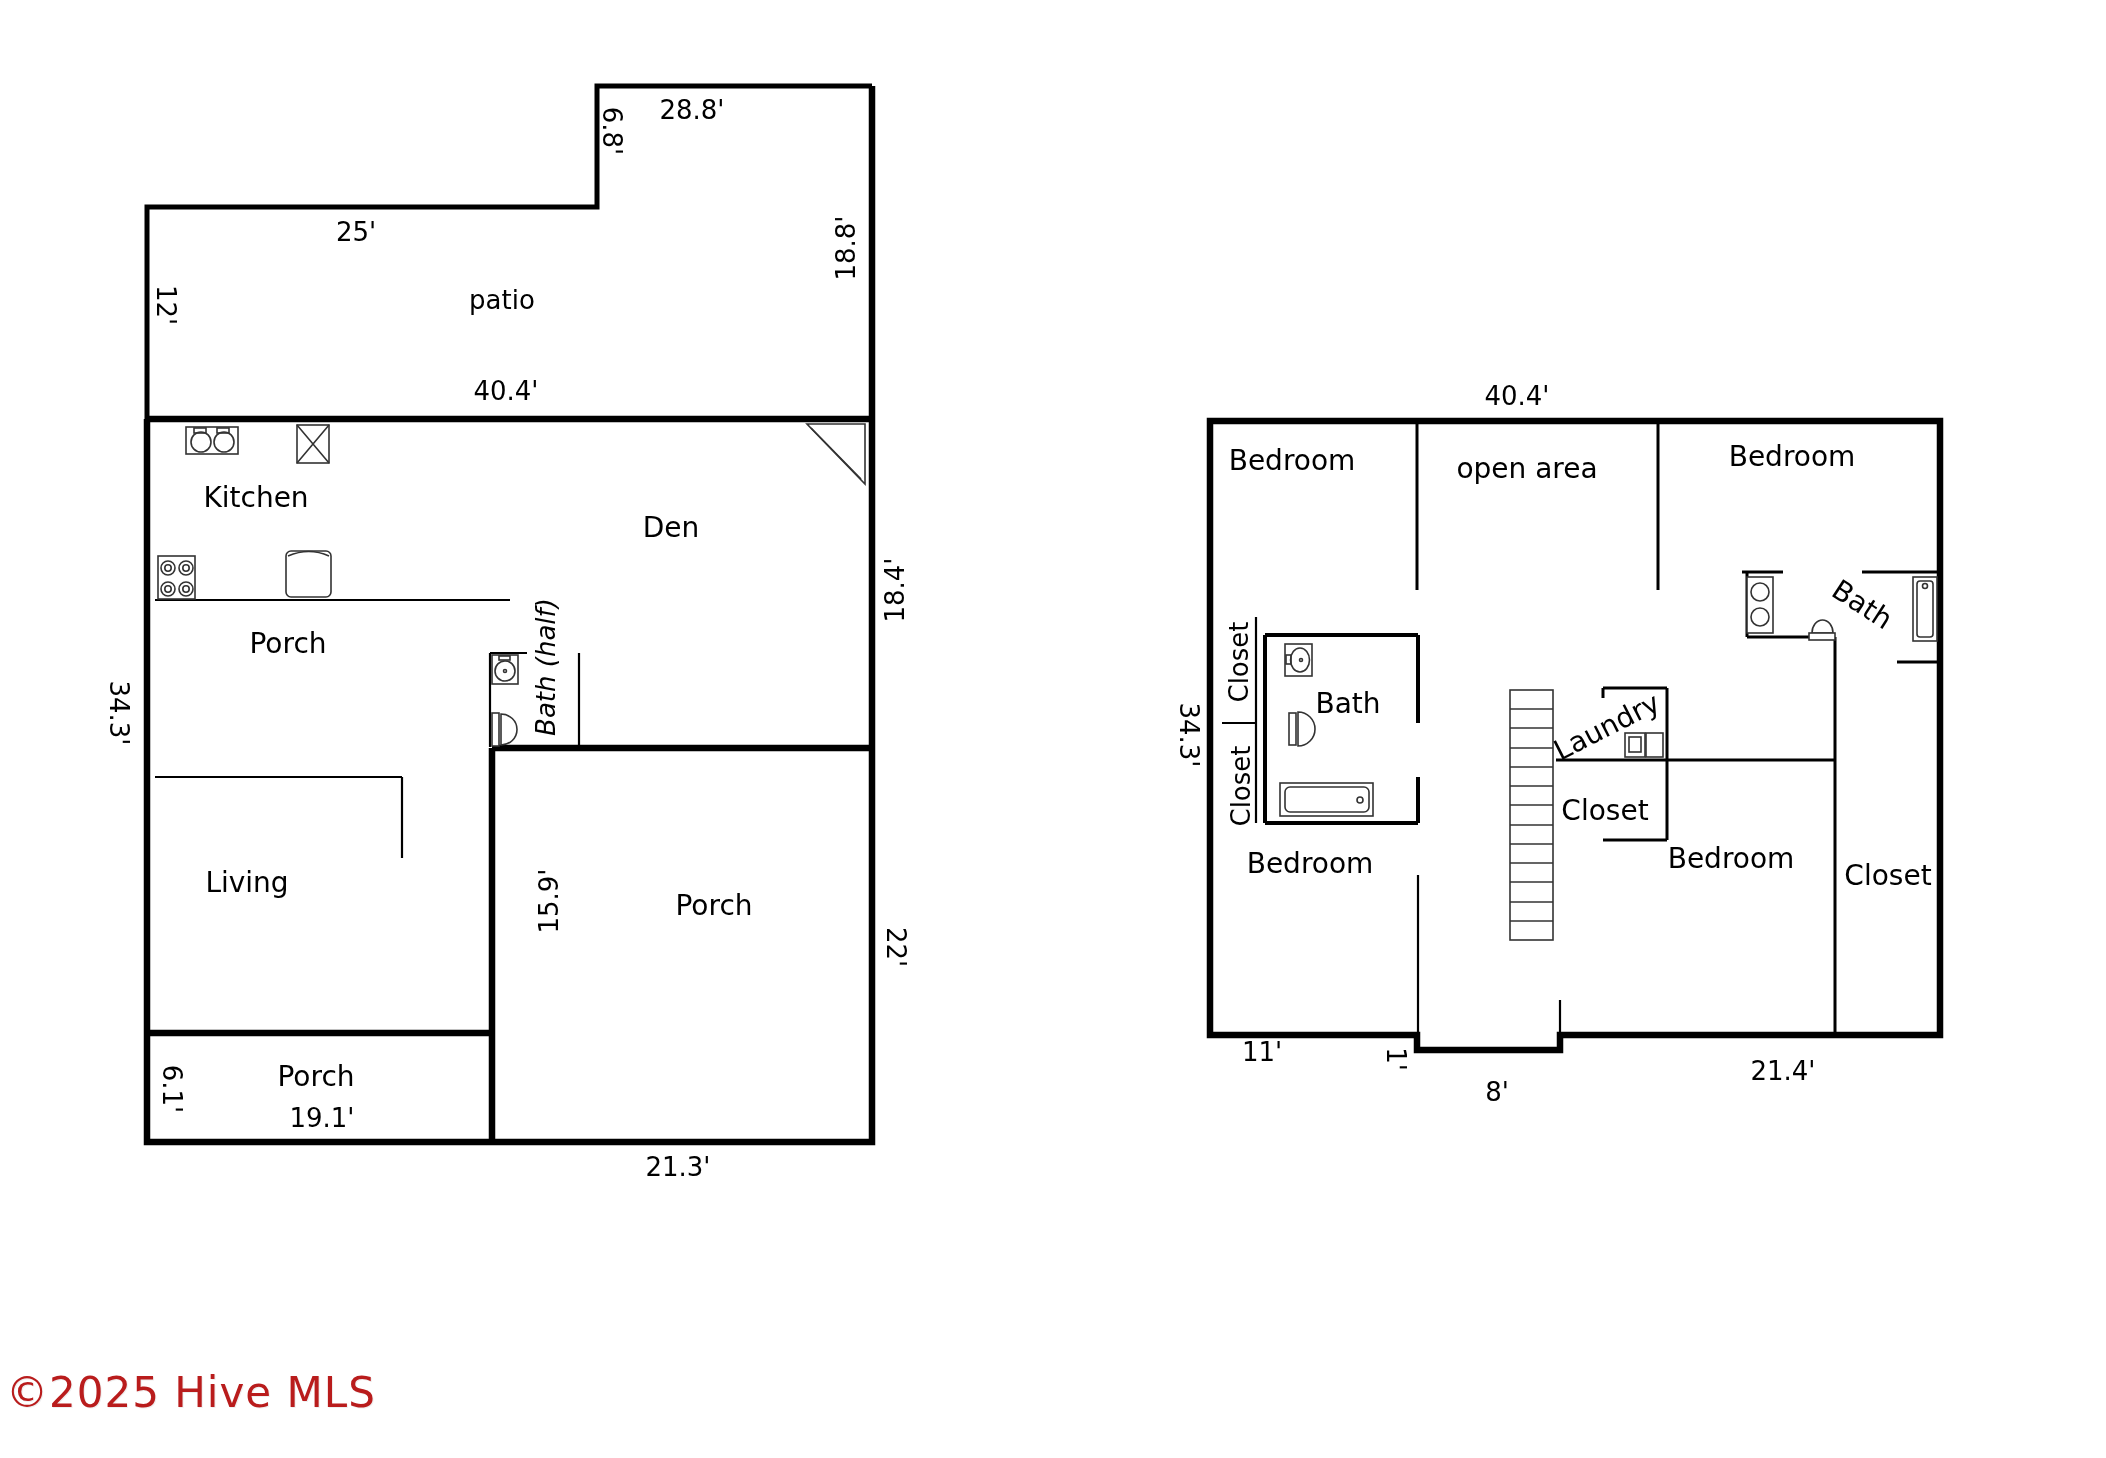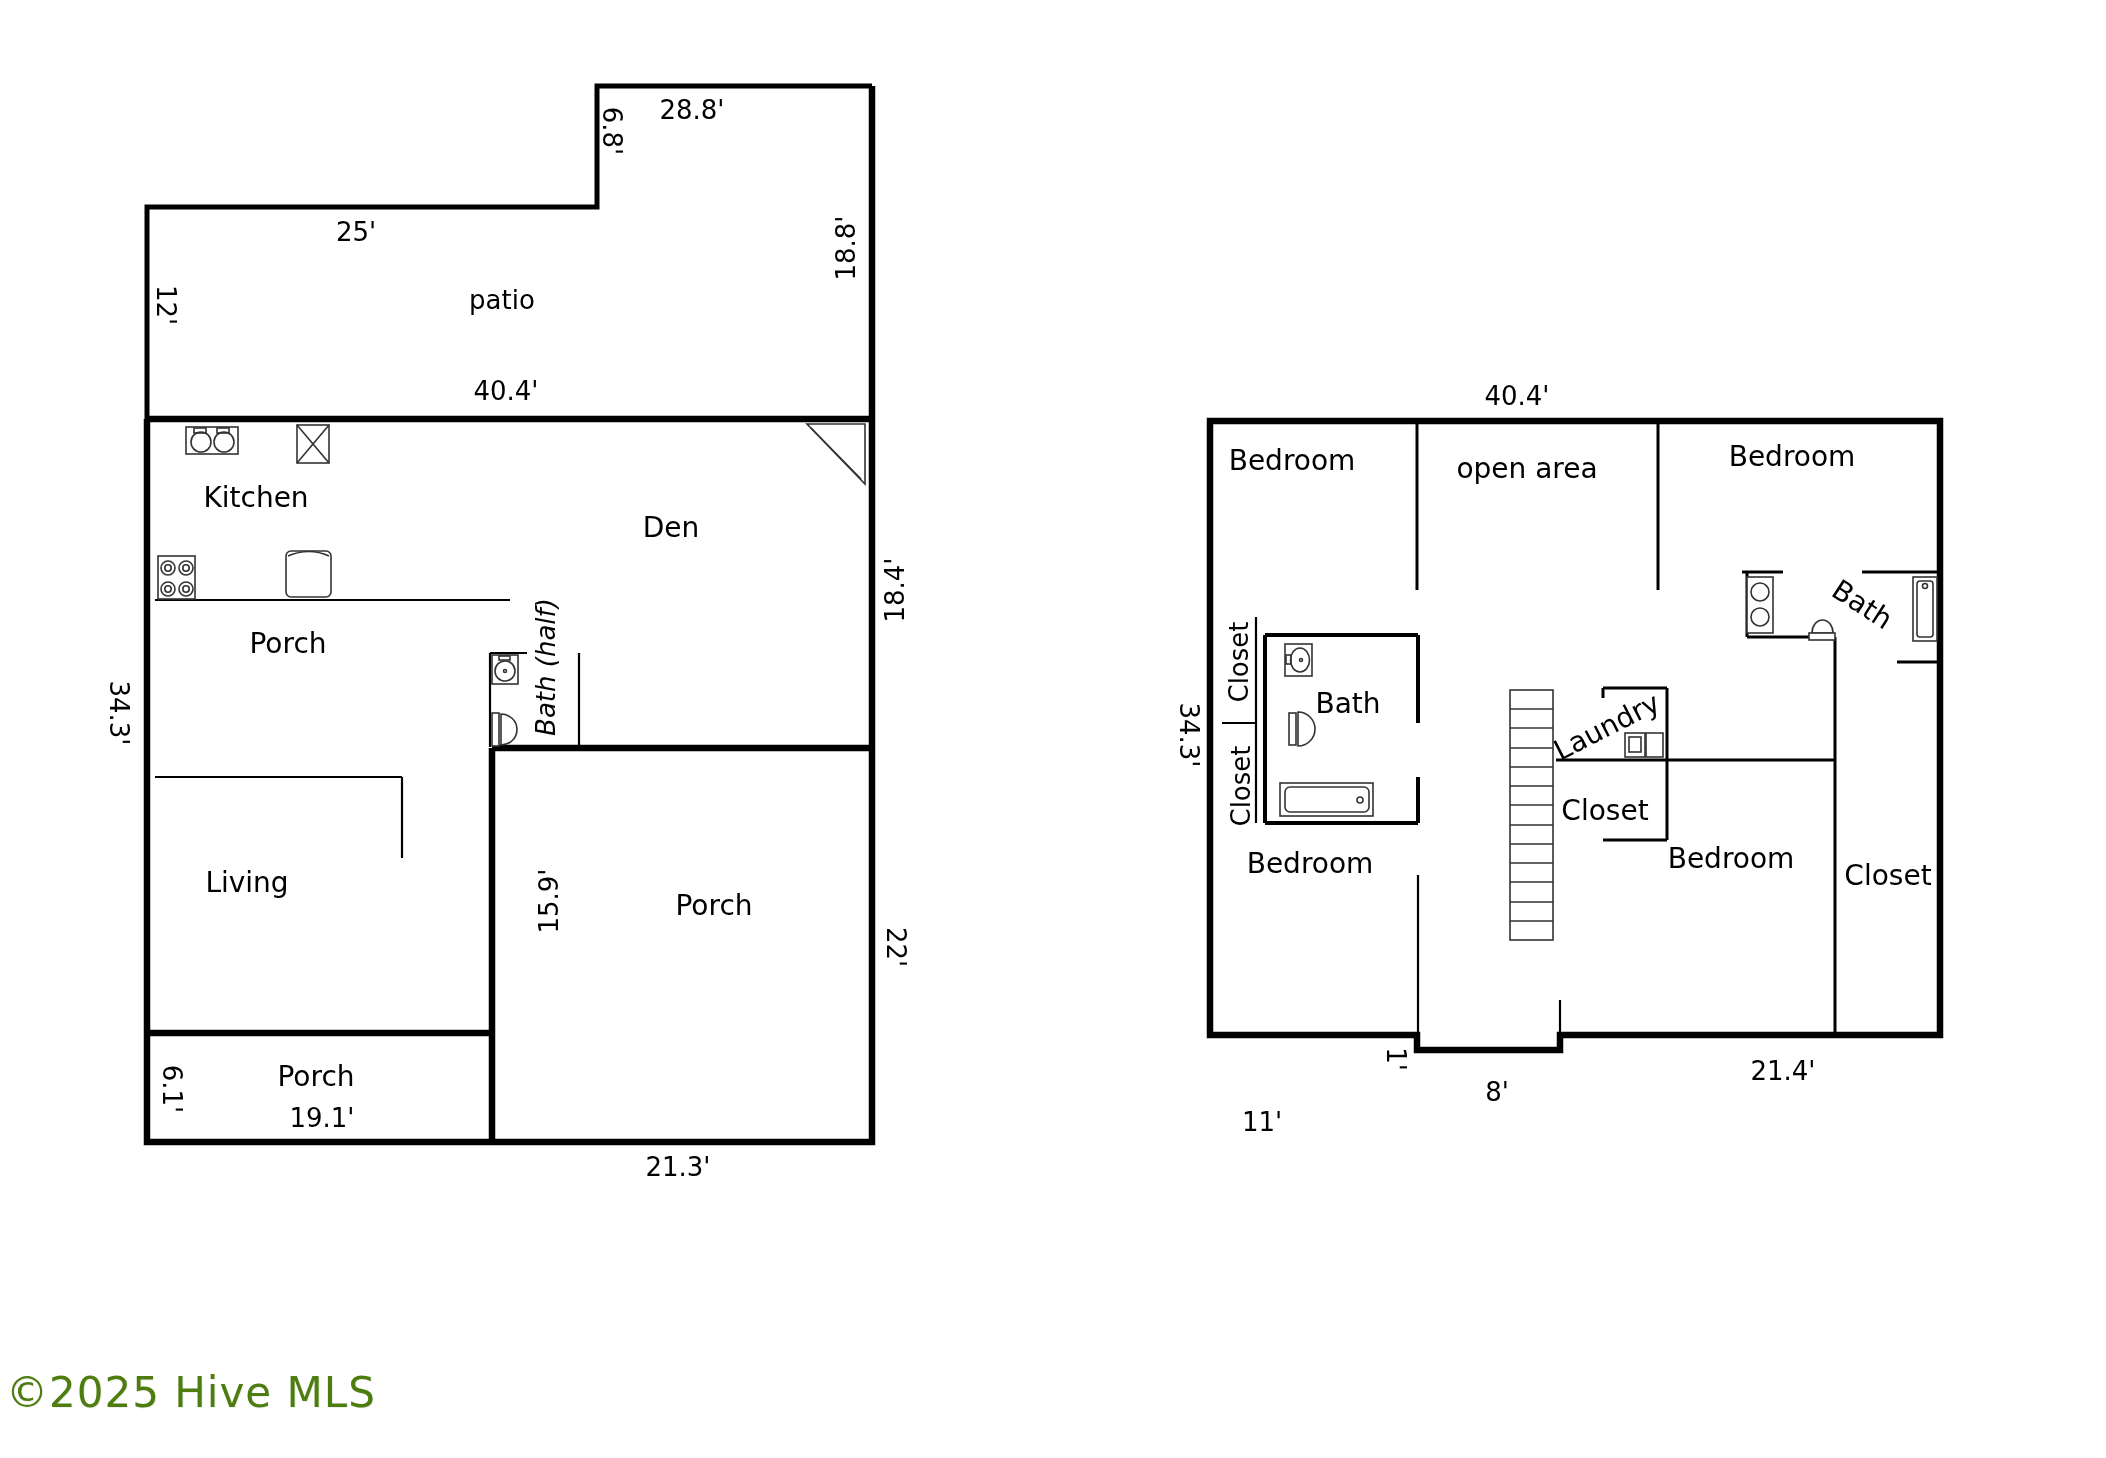--- a/index.html
+++ b/index.html
@@ -7,21 +7,21 @@
           font-family:"DejaVu Sans","Liberation Sans",sans-serif;}
   #plan-svg{position:absolute;left:0;top:0;}
   .lbl{position:absolute;color:#000;font-size:26px;white-space:nowrap;
        transform:translate(-50%,-50%);line-height:1;}
   .r90{transform:translate(-50%,-50%) rotate(90deg);}
   .rm90{transform:translate(-50%,-50%) rotate(-90deg);}
   .rlaundry{transform:translate(-50%,-50%) rotate(-27deg);}
   .rbath{transform:translate(-50%,-50%) rotate(33deg);}
   .it{font-style:italic;}
   .big{font-size:28px;}
-  #watermark{position:absolute;left:6px;top:1368px;font-size:42px;color:#4d7c0f;
+  #watermark{position:absolute;left:6px;top:1368px;font-size:42px;color:#b91c1c;
              letter-spacing:1px;text-shadow:1px 1px 0 #efefef;}
   
   .w6{stroke:#000;stroke-width:6.5;fill:none;}
   .w5{stroke:#000;stroke-width:5;fill:none;}
   .w4{stroke:#000;stroke-width:4;fill:none;}
   .w3{stroke:#000;stroke-width:3;fill:none;}
   .w2{stroke:#000;stroke-width:2.2;fill:none;}
   .t{stroke:#333;stroke-width:1.6;fill:#fff;}
   .tw{stroke:#333;stroke-width:1.6;fill:none;}
 </style>
@@ -194,20 +194,20 @@
   <div class="lbl rm90" style="left:1239px;top:662px">Closet</div>
   <div class="lbl r90" style="left:1189px;top:735px">34.3'</div>
   <div class="lbl big" style="left:1348px;top:704px">Bath</div>
   <div class="lbl rm90" style="left:1241px;top:786px">Closet</div>
   <div class="lbl big rlaundry" style="left:1607px;top:727px">Laundry</div>
   <div class="lbl big" style="left:1605px;top:811px">Closet</div>
   <div class="lbl big" style="left:1310px;top:864px">Bedroom</div>
   <div class="lbl big" style="left:1731px;top:859px">Bedroom</div>
   <div class="lbl big" style="left:1888px;top:876px">Closet</div>
   <div class="lbl big rbath" style="left:1862px;top:605px">Bath</div>
-  <div class="lbl" style="left:1262px;top:1122px">11'</div>
+  <div class="lbl" style="left:1262px;top:1052px">11'</div>
   <div class="lbl r90" style="left:1396px;top:1059px">1'</div>
   <div class="lbl" style="left:1497px;top:1092px">8'</div>
   <div class="lbl" style="left:1783px;top:1071px">21.4'</div>
 
   <div id="watermark">©2025 Hive MLS</div>
 
 </div>
 
 </body></html>

